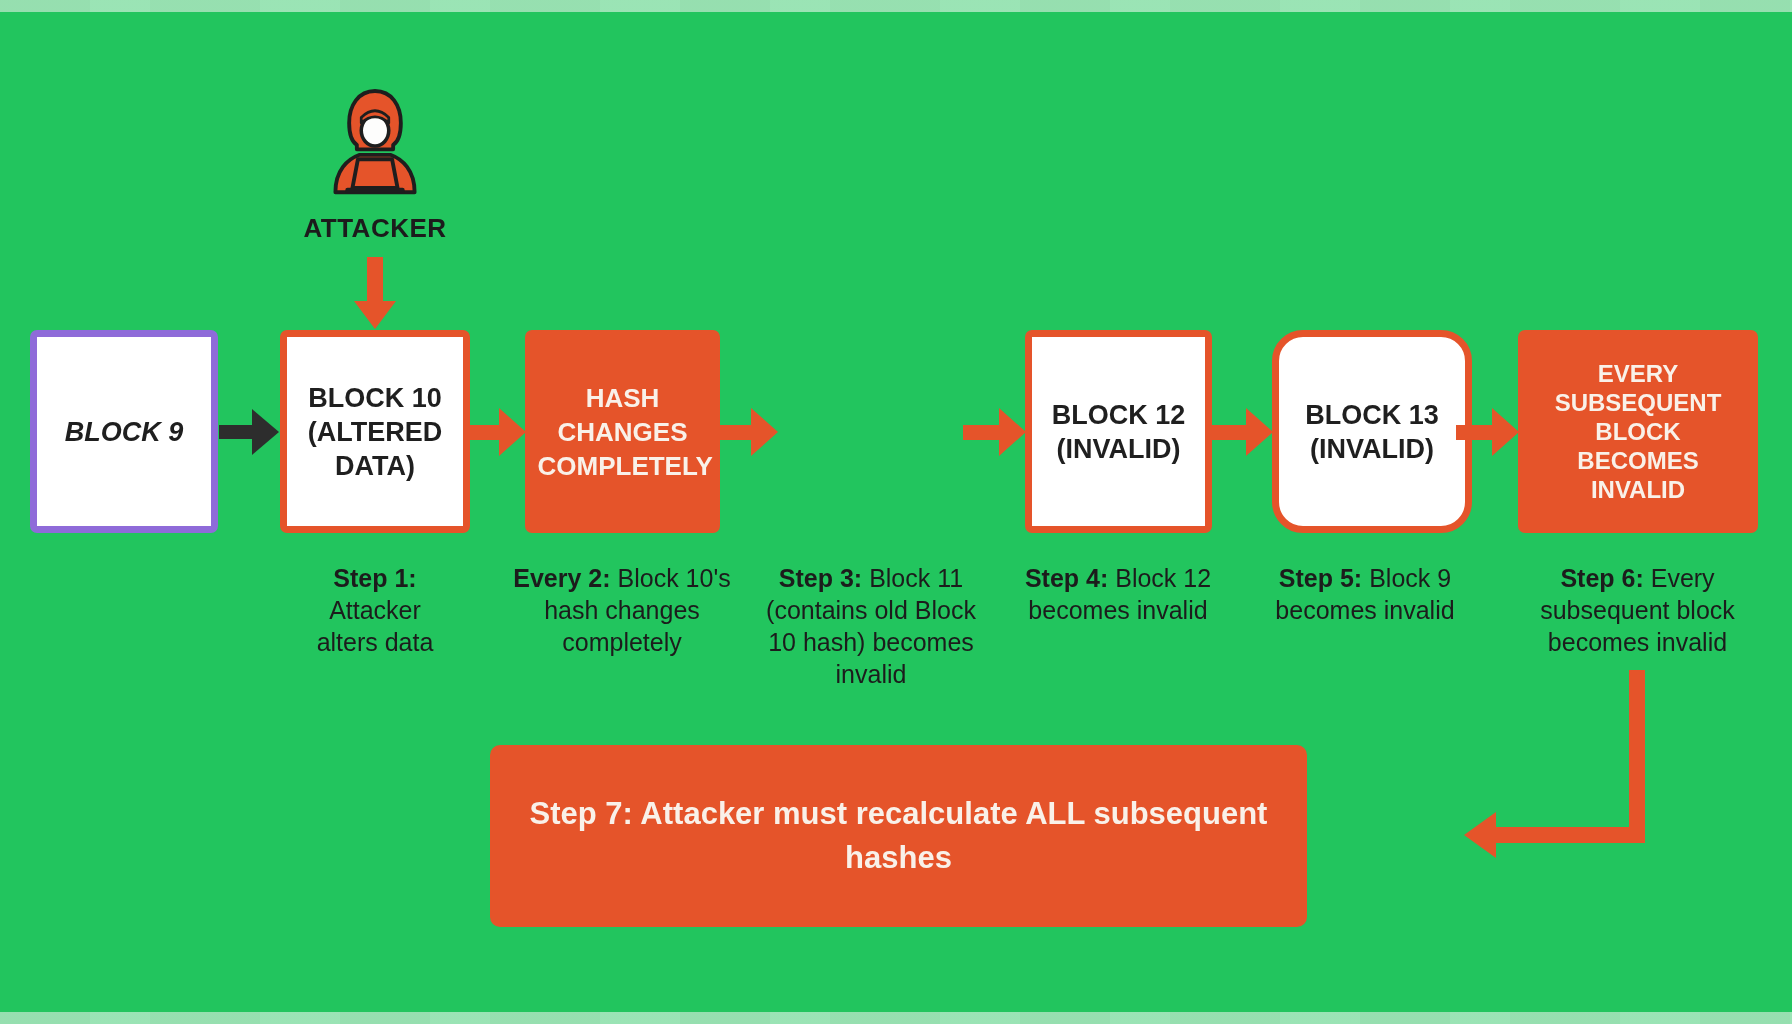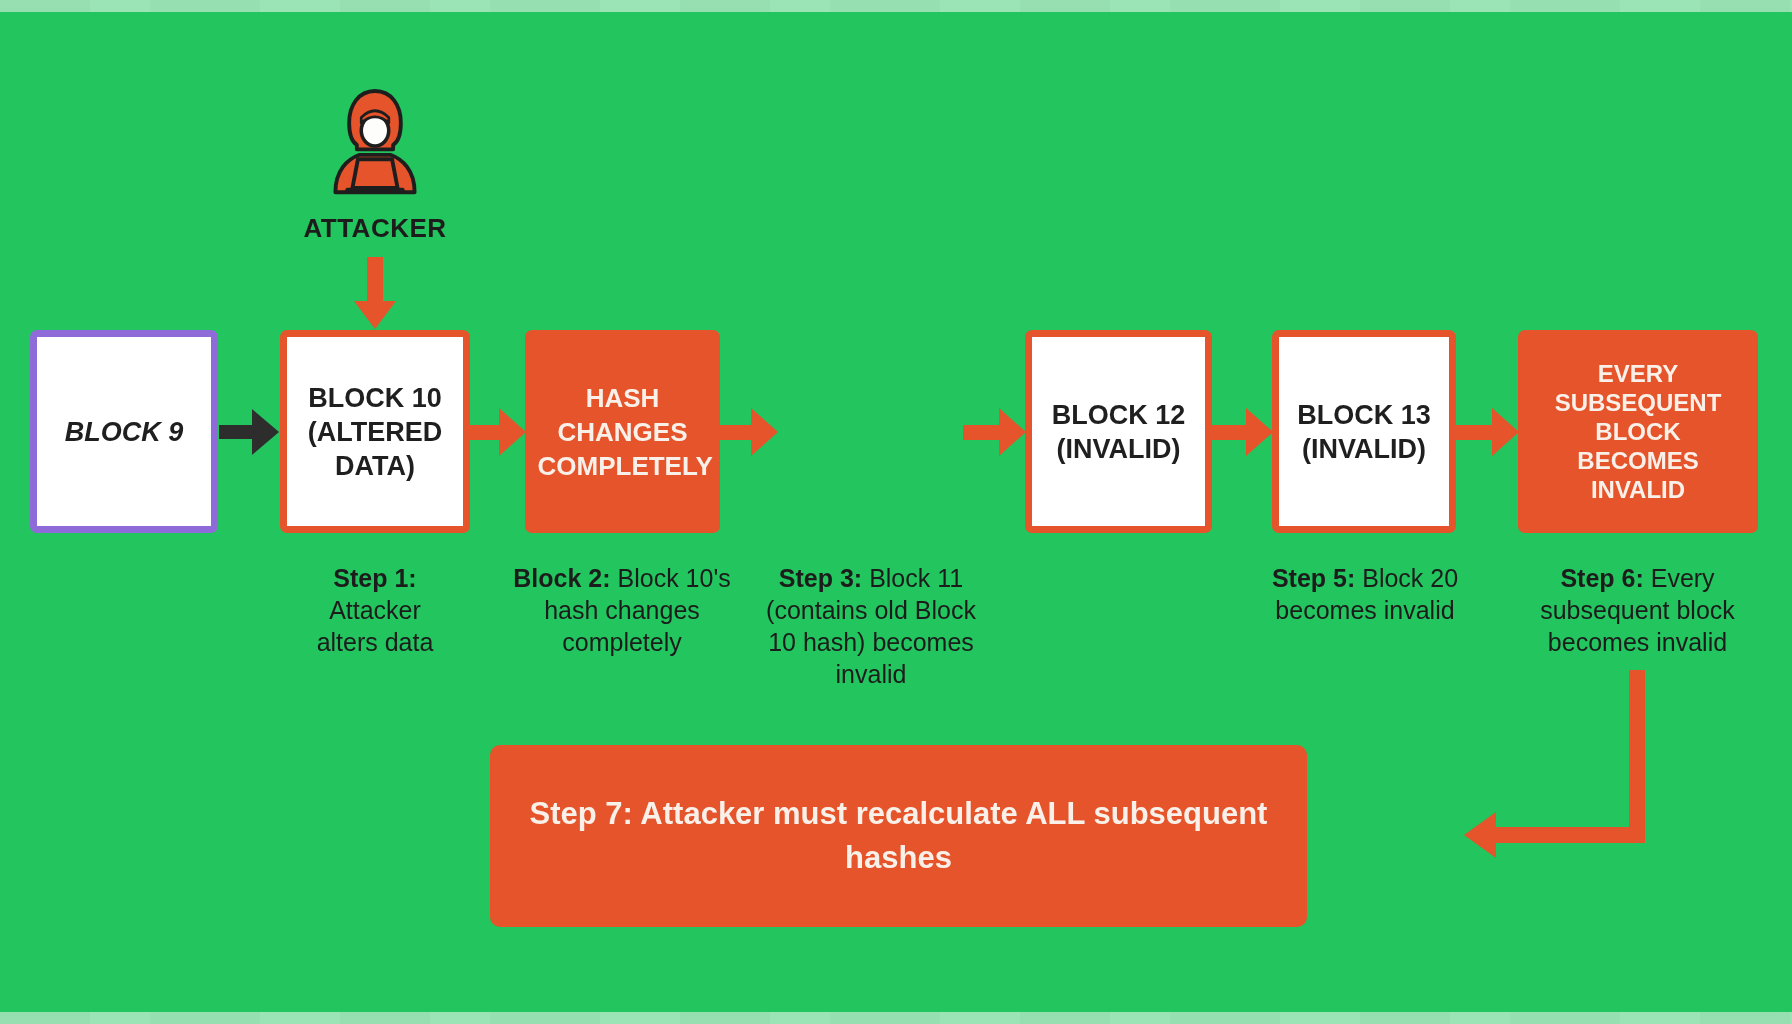--- a/index.html
+++ b/index.html
@@ -26,21 +26,21 @@
   .outline-orange{border:7px solid #E5542A;}
   .outline-purple{border:7px solid #8F6BD9;font-style:italic;}
   .filled-orange{background:#E5542A;color:#F9F1E9;border:none;}
   .block .lbl{display:inline-block;}
 
   .b9  {left:30px;  width:188px;}
   .b10 {left:280px; width:190px;}
   .bhash{left:525px;width:195px;font-size:26px;}
   .b11 {left:777px; width:188px;}
   .b12 {left:1025px;width:187px;}
-  .b13 {left:1272px;width:184px;}
+  .b13 {left:1272px;width:200px;border-radius:31px;}
   .bfin{left:1518px;width:240px;font-size:24px;line-height:29px;}
 
   .b10 .lbl,.bhash .lbl,.b11 .lbl,.b12 .lbl,.b13 .lbl{width:170px;}
   .bfin .lbl{width:205px;}
 
   
   .harrow{position:absolute;top:405px;height:54px;display:flex;align-items:center;}
   .harrow .shaft{flex:1;height:15px;background:#E5542A;}
   .harrow .head{width:0;height:0;border-top:24px solid transparent;border-bottom:24px solid transparent;border-left:27px solid #E5542A;}
   .harrow.black .shaft{background:#2d2d2d;height:14px;}
@@ -152,27 +152,30 @@
     </div>
   <div class="harrow ha5">
       <div class="shaft"></div>
       <div class="head"></div>
     </div>
 
   <div class="step s1">
     <b>Step 1:</b> <span>Attacker alters data</span>
   </div>
   <div class="step s2">
-    <b>Block 2:</b> <span>Block 10's hash changes completely</span>
+    <b>Every 2:</b> <span>Block 10's hash changes completely</span>
   </div>
   <div class="step s3">
     <b>Step 3:</b> <span>Block 11 (contains old Block 10 hash) becomes invalid</span>
   </div>
+  <div class="step s4">
+    <b>Step 4:</b> <span>Block 12 becomes invalid</span>
+  </div>
   <div class="step s5">
-    <b>Step 5:</b> <span>Block 20 becomes invalid</span>
+    <b>Step 5:</b> <span>Block 9 becomes invalid</span>
   </div>
   <div class="step s6">
     <b>Step 6:</b> <span>Every subsequent block becomes invalid</span>
   </div>
 
   <div class="elbow-v"></div>
   <div class="elbow-h"></div>
   <div class="elbow-head"></div>
 
   <div class="banner">

